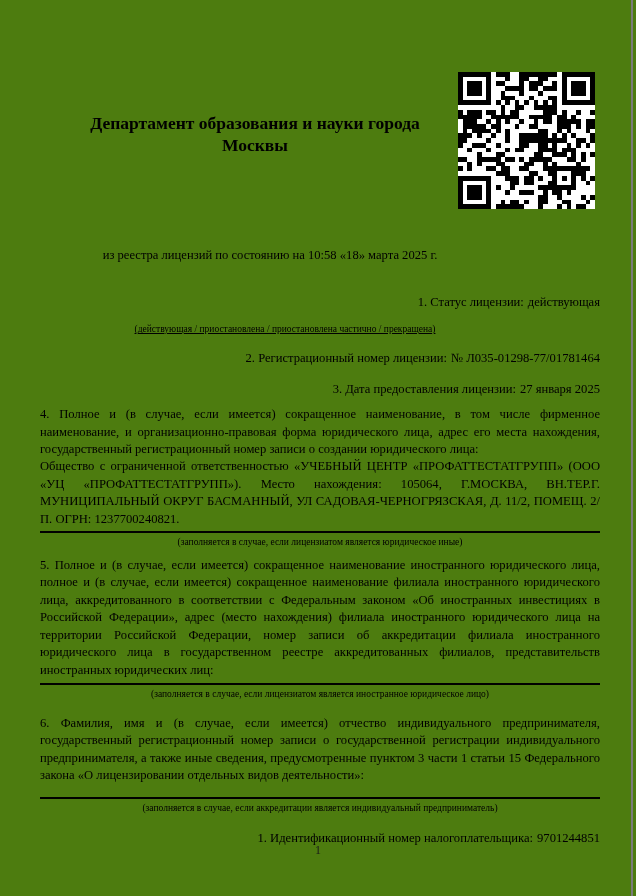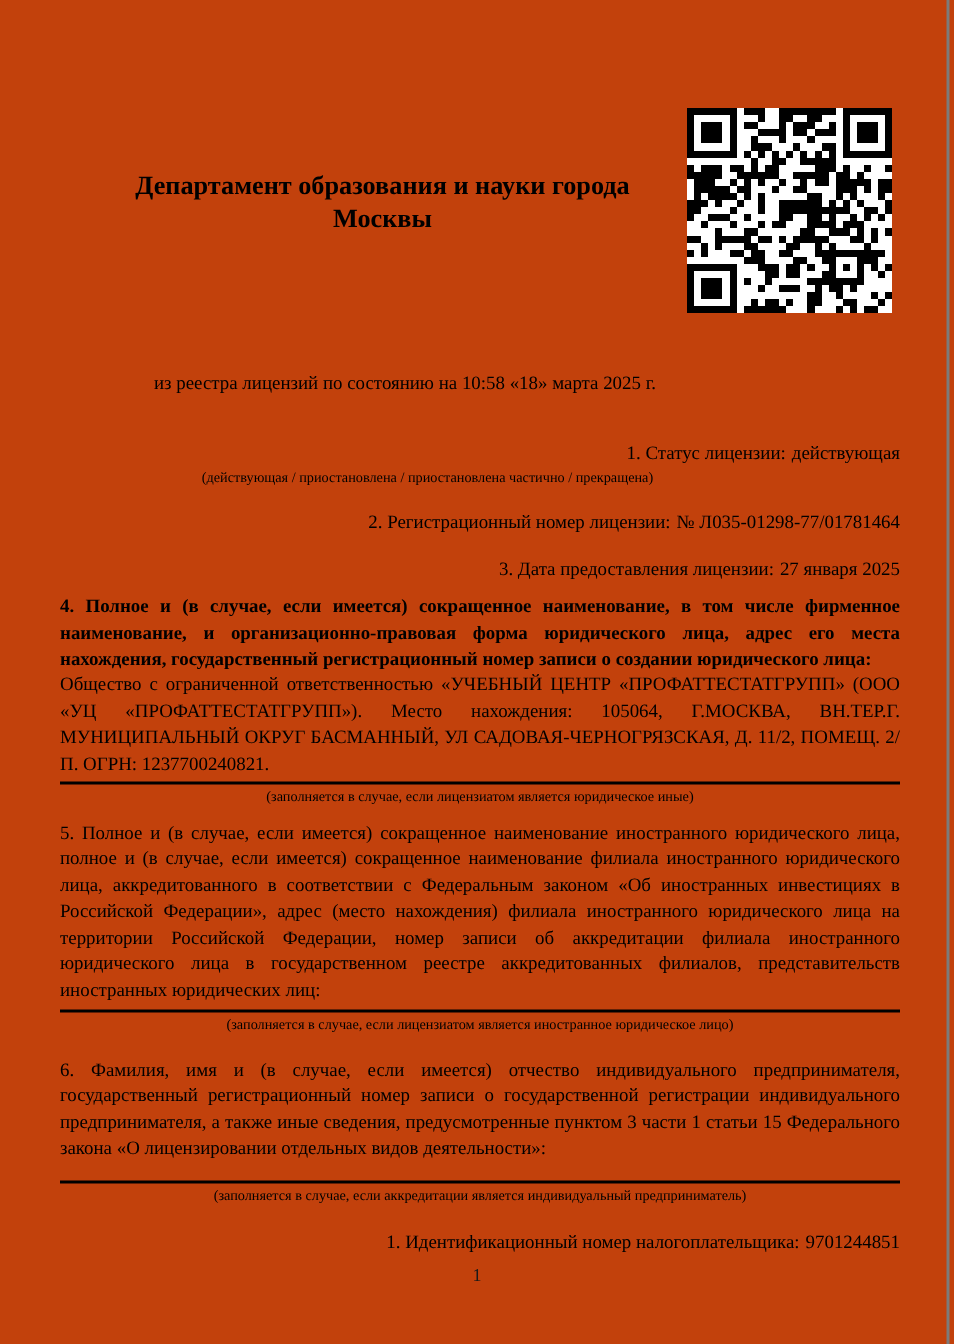--- a/index.html
+++ b/index.html
@@ -1,46 +1,46 @@
 <!DOCTYPE html>
 <html><head>
 <meta charset="utf-8">
 <style>
   html,body{margin:0;padding:0;background:#ffffff;}
   .page{
     position:relative;
     width:636px;height:896px;
-    background:#c2410c;
+    background:#4d7c0f;
     font-family:"Liberation Serif","DejaVu Serif",serif;
     color:#000;
     overflow:hidden;
   }
   .page-edge{position:absolute;left:631px;top:0;width:2px;height:896px;background:#7b7b7b;}
   .content{position:absolute;left:40px;top:0;width:560px;}
   
   .hdr-title{
     margin-top:112px;width:430px;
     text-align:center;font-weight:bold;font-size:17.5px;line-height:22px;
   }
   .hdr-cap{width:430px;text-align:center;font-size:9.5px;line-height:12px;margin-top:5px;}
   .qr-box{position:absolute;left:458px;top:72px;width:137px;height:137px;}
   .qr-box svg{display:block;width:137px;height:137px;}
   
   .subtitle{margin-top:89px;width:460px;text-align:center;font-size:12.6px;line-height:20px;}
   
   .line{font-size:12.6px;line-height:17.4px;text-align:right;}
   .val{margin-left:4px;}
   .cap{font-size:9.5px;line-height:12px;text-align:center;}
-  .cap-s1{width:490px;margin-top:2px;}
+  .cap-s1{width:490px;margin-top:12px;text-decoration:underline;}
   .para{font-size:12.6px;line-height:17.4px;text-align:justify;}
   .rule{border-top:2px solid #000;height:0;width:560px;}
   .mt-s1{margin-top:29px;}
   .mt-s2{margin-top:15px;}
   .mt-s3{margin-top:13px;}
-  .mt-s4{margin-top:8px;font-weight:bold;}
+  .mt-s4{margin-top:8px;}
   .mt-rule4{margin-top:3px;}
   .mt-cap{margin-top:3px;}
   .mt-s5{margin-top:9px;}
   .mt-rule5{margin-top:4px;}
   .mt-s6{margin-top:15px;}
   .mt-rule6{margin-top:12px;}
   .mt-s7{margin-top:16px;}
   .footer{
     position:absolute;left:0;top:843px;width:636px;
     text-align:center;font-size:12px;color:#1a1a1a;

